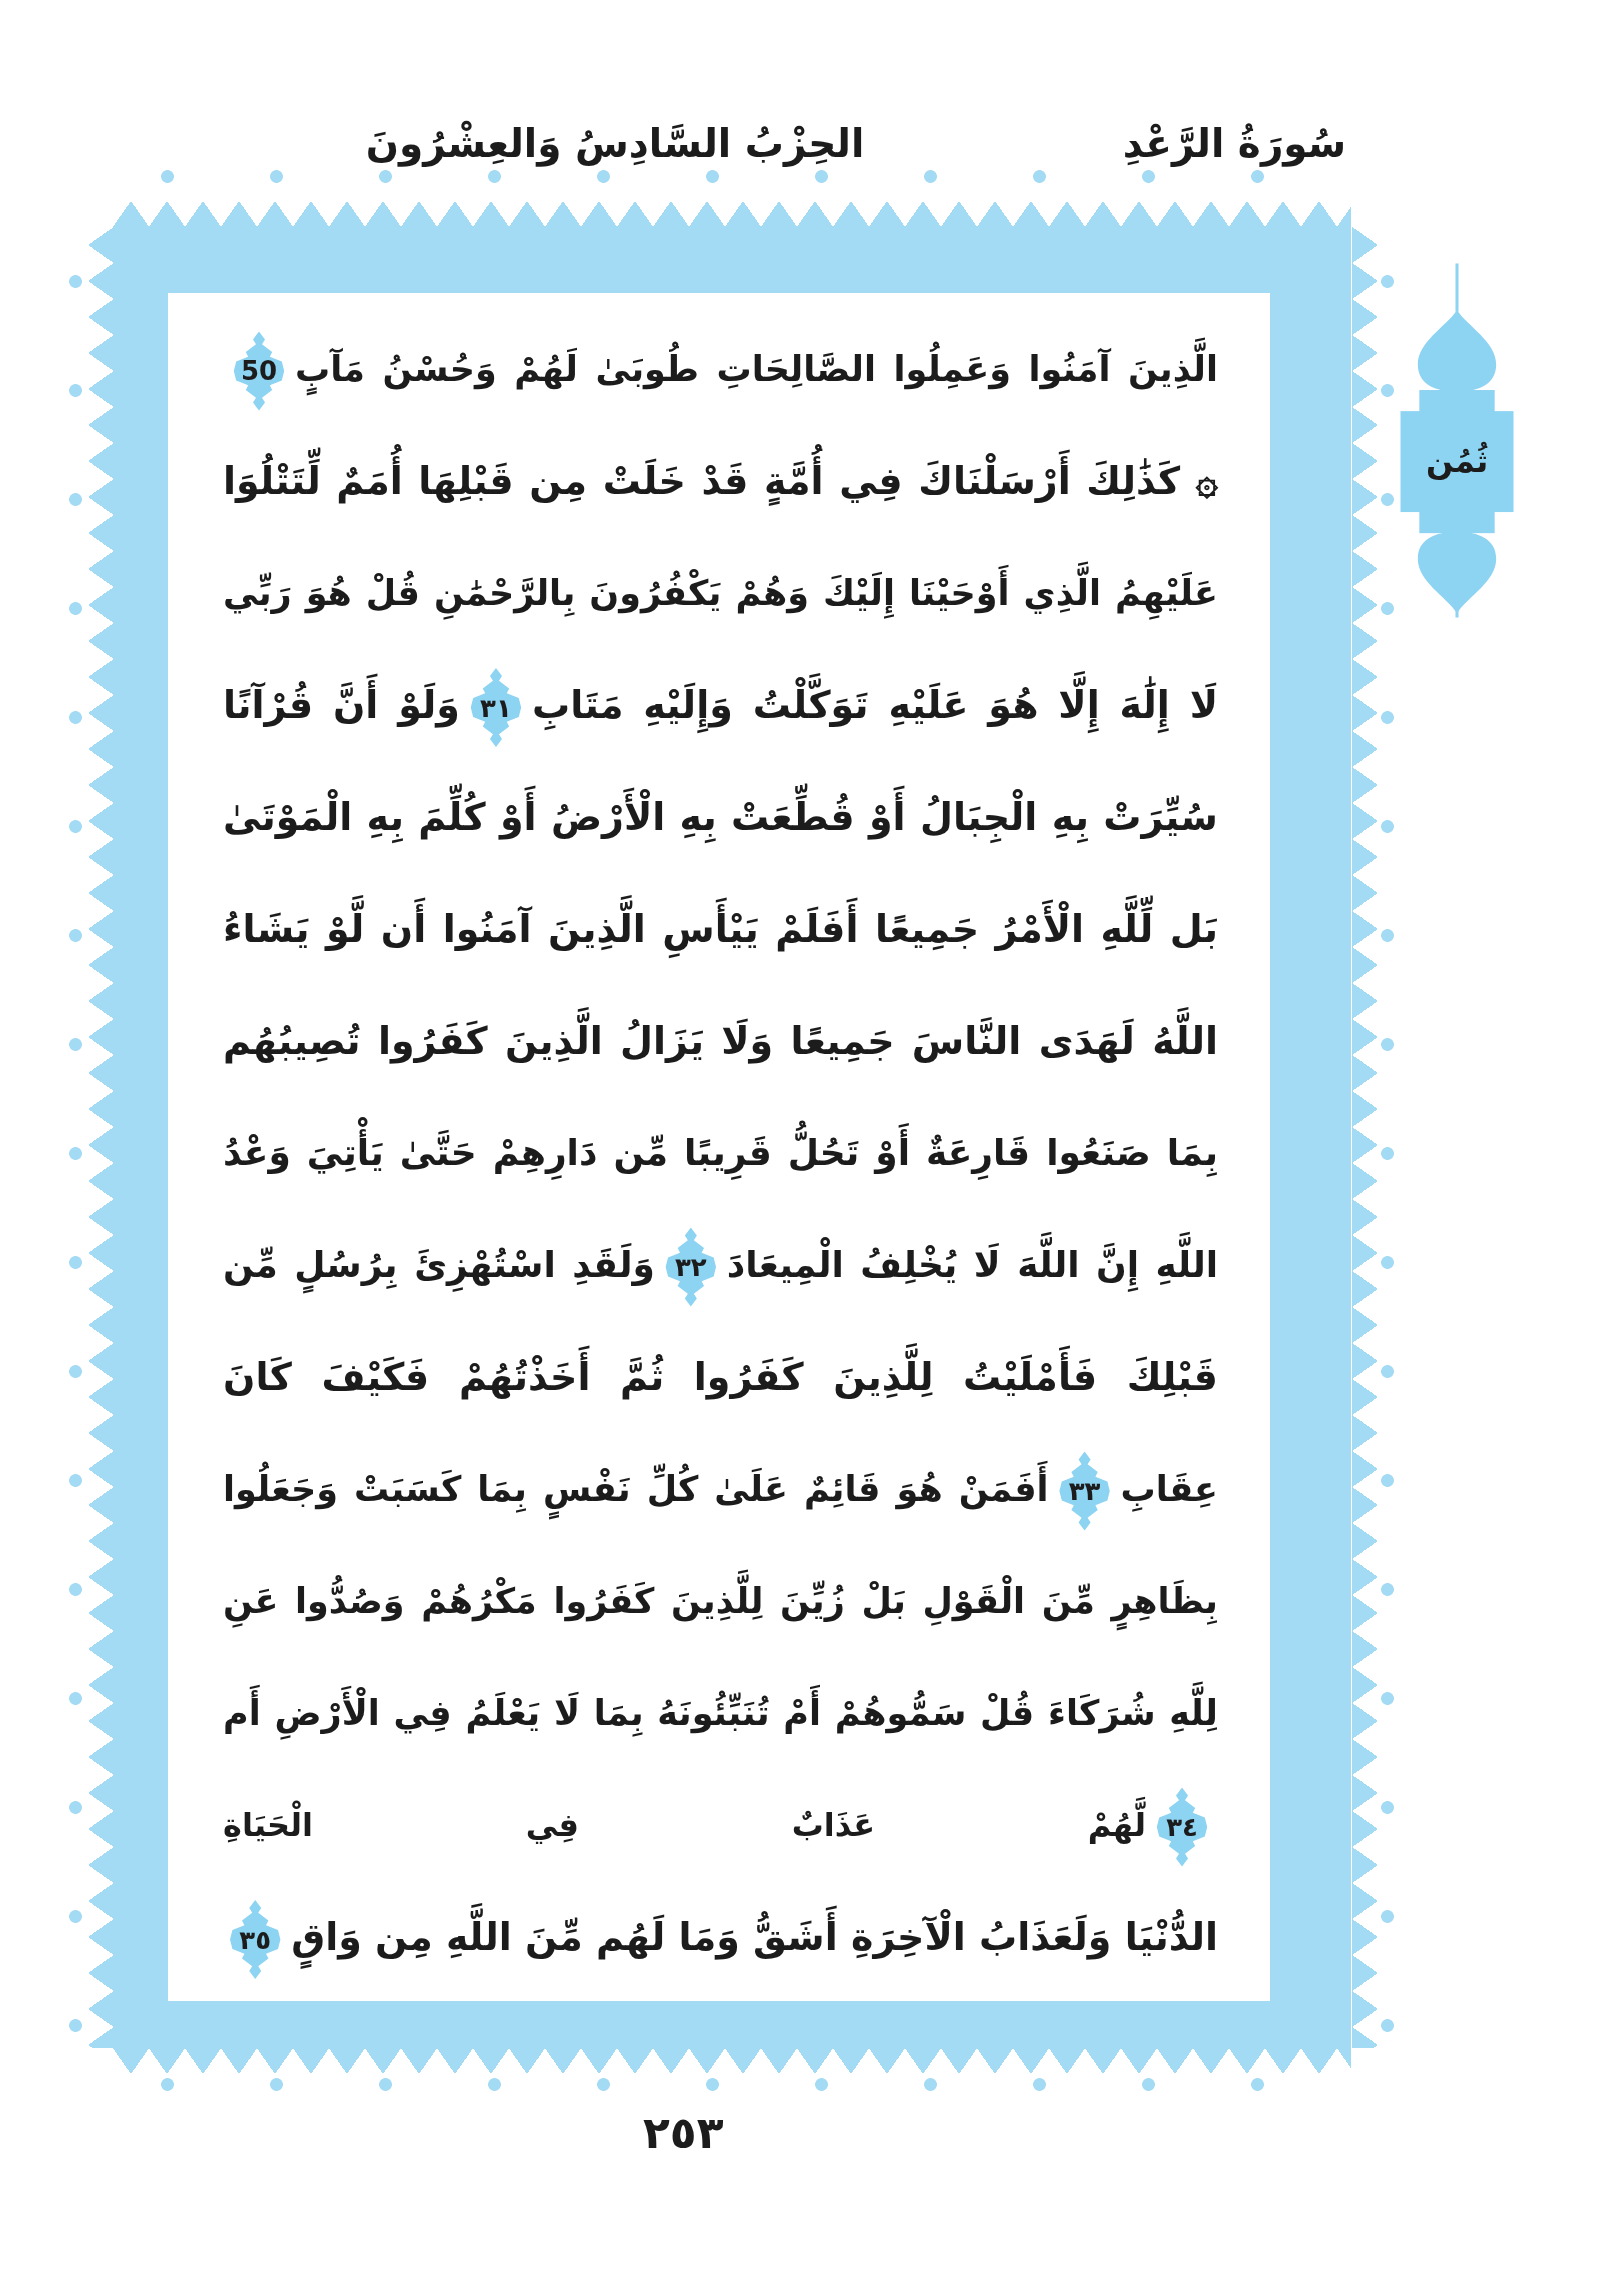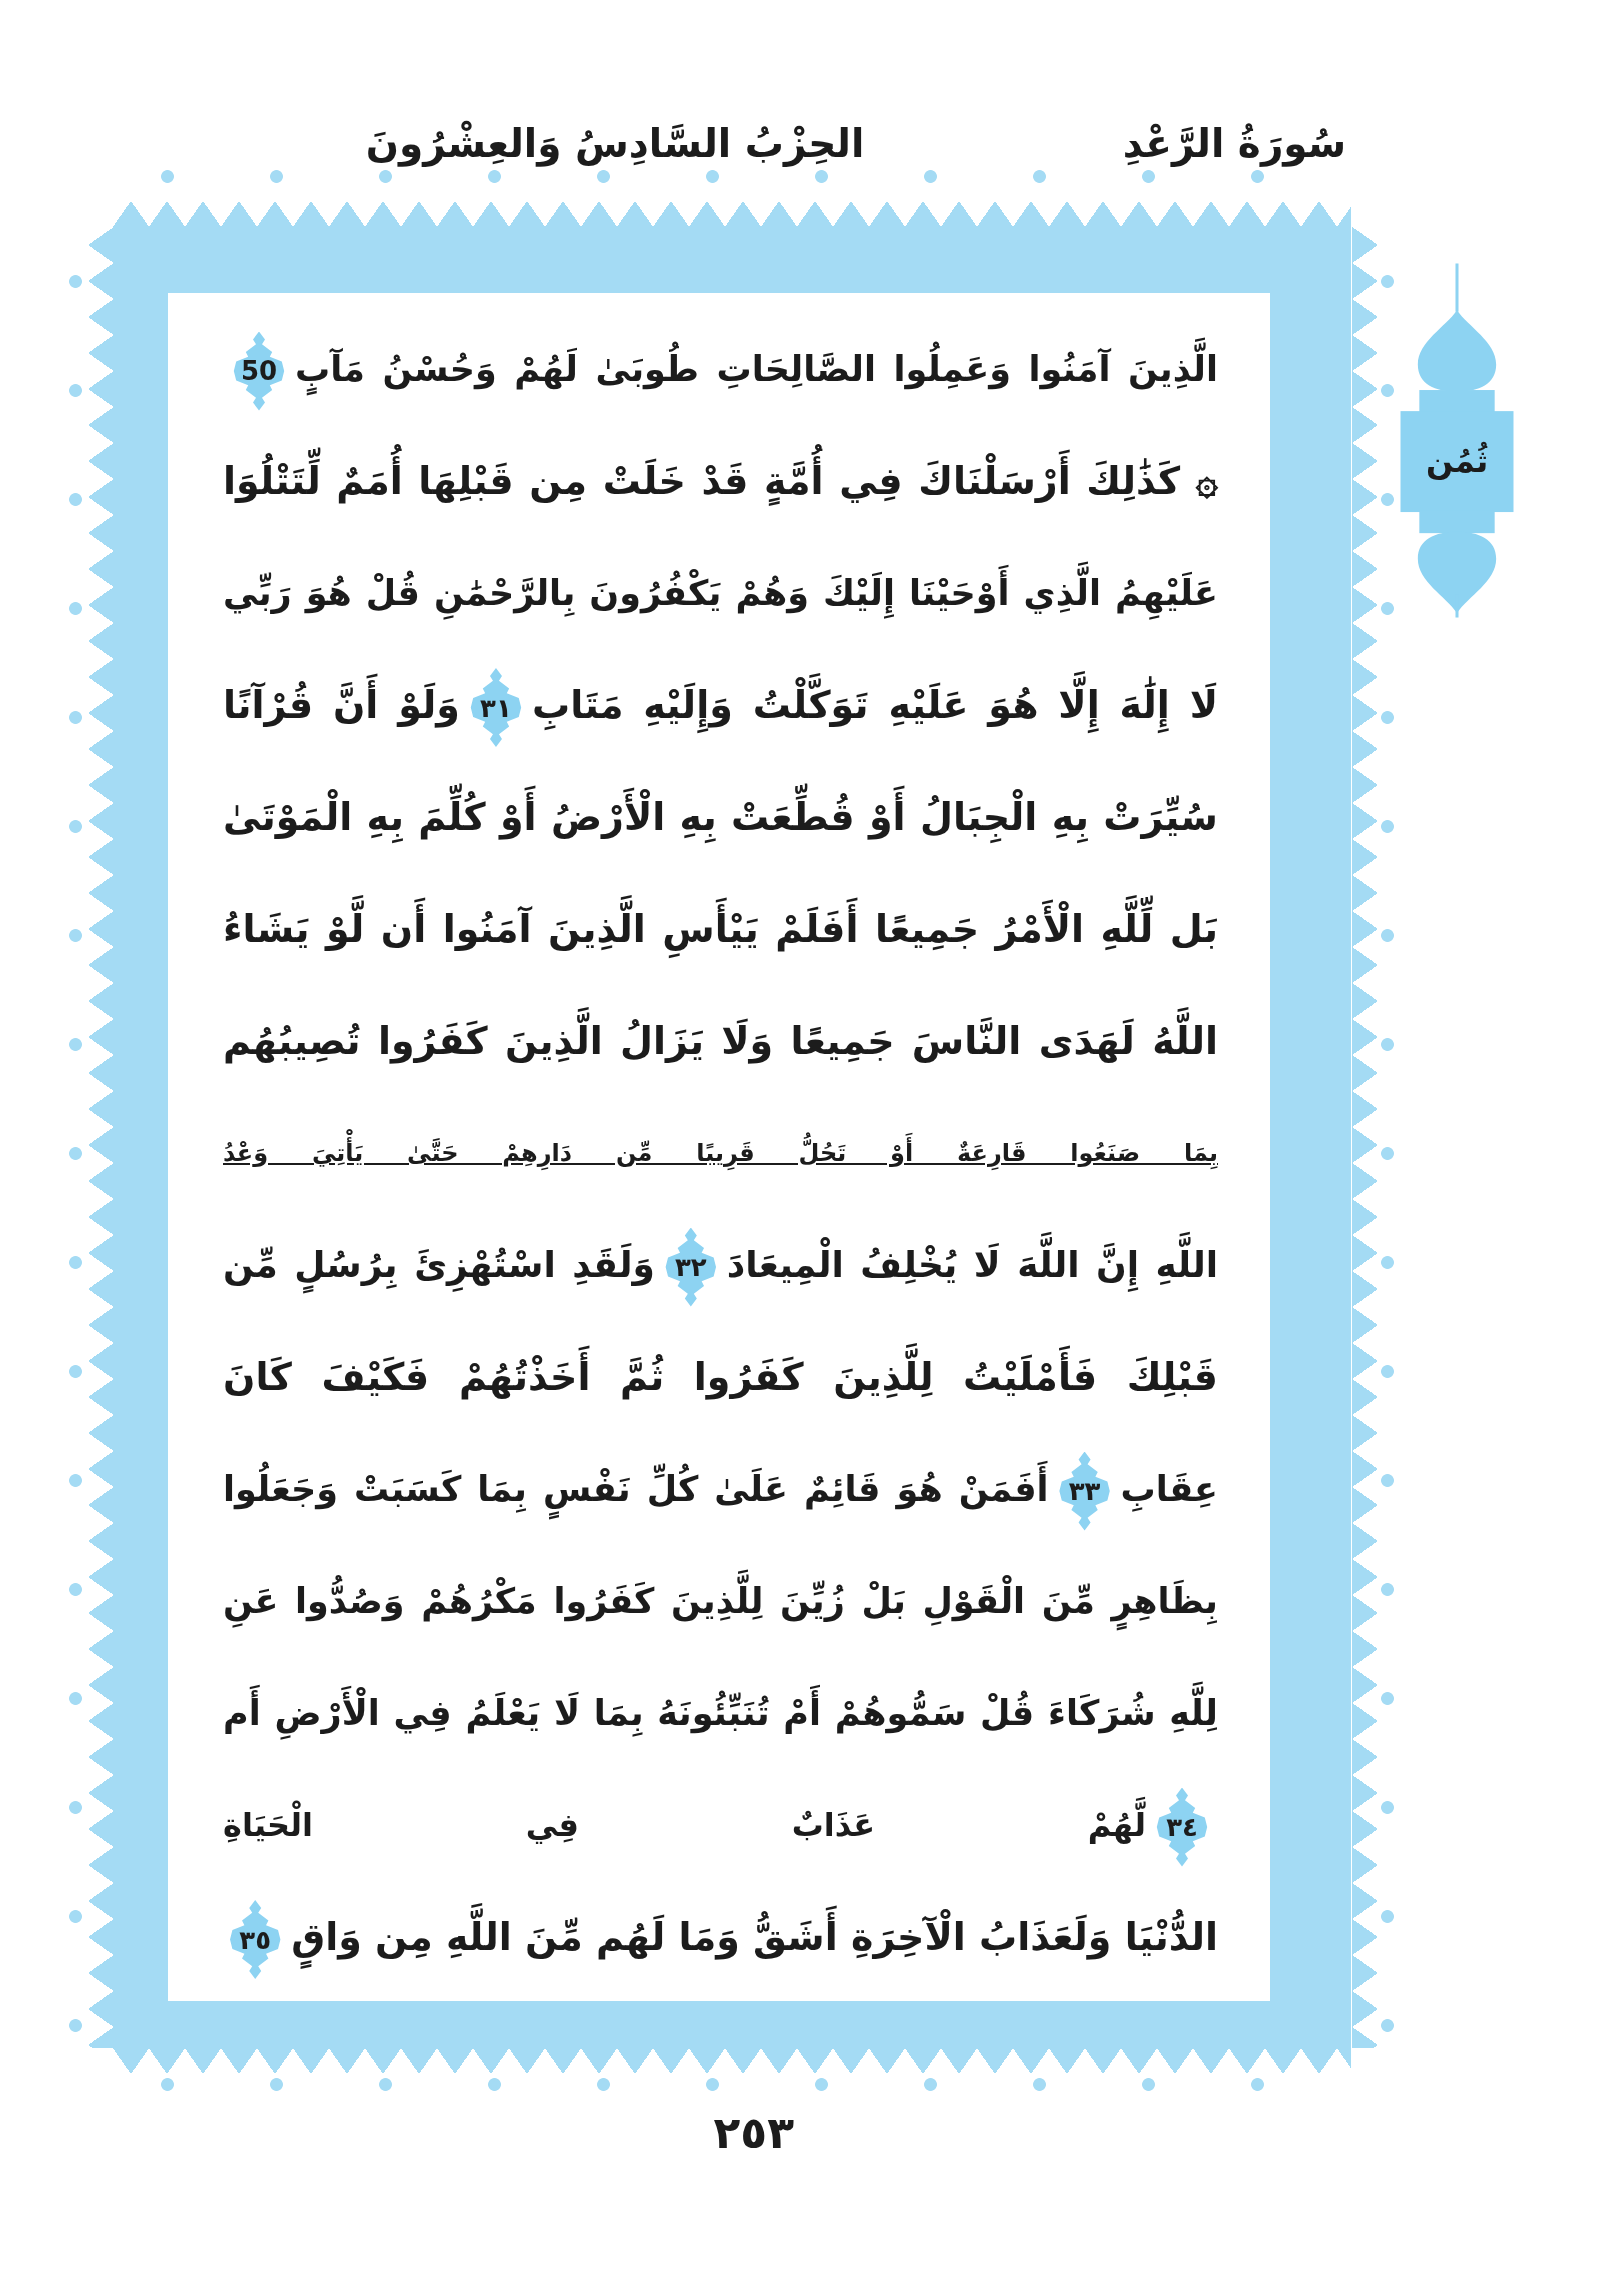--- a/index.html
+++ b/index.html
@@ -59,21 +59,21 @@
     background:var(--marker-blue,#8DD3F2);
     clip-path:polygon(50% 0%,60% 10%,55% 16%,72% 26%,68% 32%,88% 38%,92% 50%,88% 62%,68% 68%,72% 74%,55% 84%,60% 90%,50% 100%,40% 90%,45% 84%,28% 74%,32% 68%,12% 62%,8% 50%,12% 38%,32% 32%,28% 26%,45% 16%,40% 10%);}
   .vnum{font-size:26px;line-height:1;font-weight:700;}
 
   
   .thumun-svg{left:1399px;top:263px;width:116px;height:355px;}
   .thumun-label{left:1399px;top:411px;width:116px;height:100px;display:flex;
     align-items:center;justify-content:center;font-size:32px;font-weight:700;direction:rtl;}
 
   
-  .page-number{left:643px;top:2107px;width:151px;text-align:right;font-size:44px;font-weight:700;}
+  .page-number{left:643px;top:2107px;width:151px;text-align:left;font-size:44px;font-weight:700;}
 </style>
 </head>
 <body>
 
 <div class="abs header-text hizb-header">الحِزْبُ السَّادِسُ وَالعِشْرُونَ</div>
 <div class="abs header-text surah-header">سُورَةُ الرَّعْدِ</div>
 
 <div class="abs dots-top"></div>
 <div class="abs dots-bottom"></div>
 <div class="abs dots-left"></div>
@@ -104,21 +104,21 @@
         <span class="vnum">50</span>
       </span></div>
     <div class="qline"><span>۞ كَذَٰلِكَ أَرْسَلْنَاكَ فِي أُمَّةٍ قَدْ خَلَتْ مِن قَبْلِهَا أُمَمٌ لِّتَتْلُوَا</span></div>
     <div class="qline" style="font-size: 35px;"><span>عَلَيْهِمُ الَّذِي أَوْحَيْنَا إِلَيْكَ وَهُمْ يَكْفُرُونَ بِالرَّحْمَٰنِ قُلْ هُوَ رَبِّي</span></div>
     <div class="qline"><span>لَا إِلَٰهَ إِلَّا هُوَ عَلَيْهِ تَوَكَّلْتُ وَإِلَيْهِ مَتَابِ</span><span class="vmarker">
         <span class="vnum">٣١</span>
       </span><span>وَلَوْ أَنَّ قُرْآنًا</span></div>
     <div class="qline"><span>سُيِّرَتْ بِهِ الْجِبَالُ أَوْ قُطِّعَتْ بِهِ الْأَرْضُ أَوْ كُلِّمَ بِهِ الْمَوْتَىٰ</span></div>
     <div class="qline"><span>بَل لِّلَّهِ الْأَمْرُ جَمِيعًا أَفَلَمْ يَيْأَسِ الَّذِينَ آمَنُوا أَن لَّوْ يَشَاءُ</span></div>
     <div class="qline"><span>اللَّهُ لَهَدَى النَّاسَ جَمِيعًا وَلَا يَزَالُ الَّذِينَ كَفَرُوا تُصِيبُهُم</span></div>
-    <div class="qline" style="font-size: 24px; text-decoration: underline;"><span>بِمَا صَنَعُوا قَارِعَةٌ أَوْ تَحُلُّ قَرِيبًا مِّن دَارِهِمْ حَتَّىٰ يَأْتِيَ وَعْدُ</span></div>
+    <div class="qline" style="font-size: 36px;"><span>بِمَا صَنَعُوا قَارِعَةٌ أَوْ تَحُلُّ قَرِيبًا مِّن دَارِهِمْ حَتَّىٰ يَأْتِيَ وَعْدُ</span></div>
     <div class="qline" style="font-size: 36px;"><span>اللَّهِ إِنَّ اللَّهَ لَا يُخْلِفُ الْمِيعَادَ</span><span class="vmarker">
         <span class="vnum">٣٢</span>
       </span><span>وَلَقَدِ اسْتُهْزِئَ بِرُسُلٍ مِّن</span></div>
     <div class="qline"><span>قَبْلِكَ فَأَمْلَيْتُ لِلَّذِينَ كَفَرُوا ثُمَّ أَخَذْتُهُمْ فَكَيْفَ كَانَ</span></div>
     <div class="qline" style="font-size: 35px;"><span>عِقَابِ</span><span class="vmarker">
         <span class="vnum">٣٣</span>
       </span><span>أَفَمَنْ هُوَ قَائِمٌ عَلَىٰ كُلِّ نَفْسٍ بِمَا كَسَبَتْ وَجَعَلُوا</span></div>
     <div class="qline" style="font-size: 35px;"><span>بِظَاهِرٍ مِّنَ الْقَوْلِ بَلْ زُيِّنَ لِلَّذِينَ كَفَرُوا مَكْرُهُمْ وَصُدُّوا عَنِ</span></div>
     <div class="qline" style="font-size: 35px;"><span>لِلَّهِ شُرَكَاءَ قُلْ سَمُّوهُمْ أَمْ تُنَبِّئُونَهُ بِمَا لَا يَعْلَمُ فِي الْأَرْضِ أَم</span></div>
     <div class="qline" style="font-size: 32px;"><span class="vmarker">

